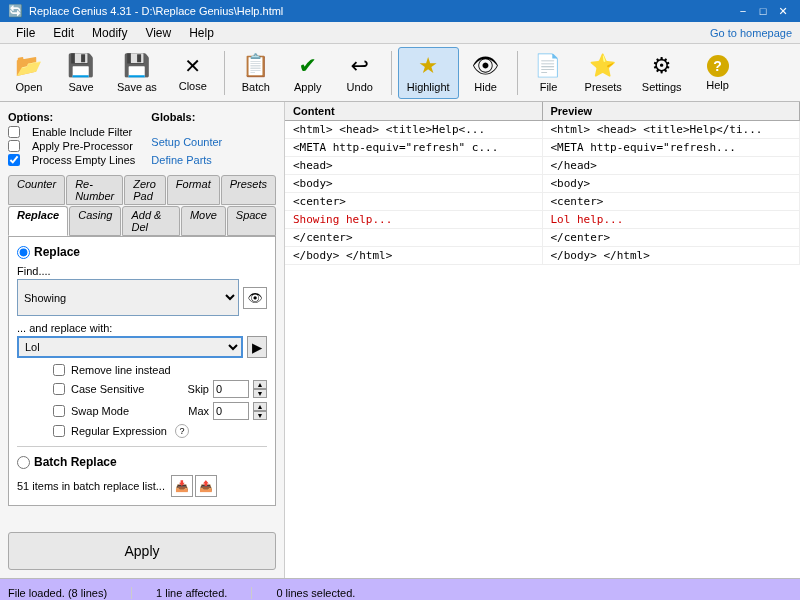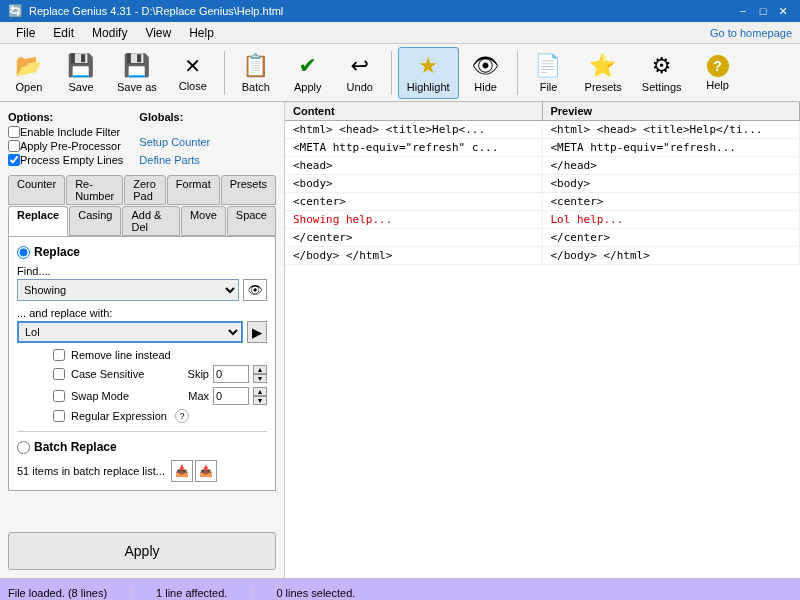--- a/index.html
+++ b/index.html
@@ -88,28 +88,28 @@
       flex-direction: column;
       gap: 6px;
     }
     
     .options-globals {
       display: flex;
       gap: 16px;
     }
     .options-section label { font-weight: bold; font-size: 11px; }
     .globals-section label { font-weight: bold; font-size: 11px; }
-    .option-row { display: flex; align-items: center; gap: 0; font-size: 11px; margin-top: 2px; }
+    .option-row { display: flex; align-items: center; gap: 12px; font-size: 11px; margin-top: 2px; }
     .option-row input[type=checkbox] { width: 12px; height: 12px; }
     .globals-links { display: flex; flex-direction: column; margin-top: 10px; }
     .globals-links a { color: #1a6bbf; text-decoration: none; font-size: 11px; line-height: 1.6; cursor: pointer; }
     
     
     .tabs-container { display: flex; flex-direction: column; }
-    .tab-row { display: flex; gap: 1px; }
+    .tab-row { display: flex; gap: 1px; font-style: italic; }
     .tab {
       padding: 2px 8px;
       font-size: 11px;
       border: 1px solid #aaa;
       background: #e0e0e0;
       cursor: pointer;
       border-radius: 3px 3px 0 0;
     }
     .tab.active { background: #ffffff; border-bottom: 1px solid #ffffff; font-weight: bold; }
     .tab-content {
@@ -336,21 +336,21 @@
 
       <div class="tab-content">
 
         <div class="radio-label">
           <input type="radio" checked="" name="mode" style="">
           <span>Replace</span>
         </div>
 
         <div class="field-label">Find....</div>
         <div class="find-row">
-          <select style="flex:1;height:22px;border:1px solid #7a9ec0;font-size:11px;padding:1px 2px;">
+          <select style="flex:1;height:37px;border:1px solid #7a9ec0;font-size:11px;padding:1px 2px;">
             <option>Showing</option>
           </select>
           <button class="eye-btn">👁</button>
         </div>
 
         <div class="field-label">... and replace with:</div>
         <div class="find-row">
           <select style="flex:1;height:22px;border:2px solid #4a90d9;font-size:11px;padding:1px 2px;">
             <option>Lol</option>
           </select>

